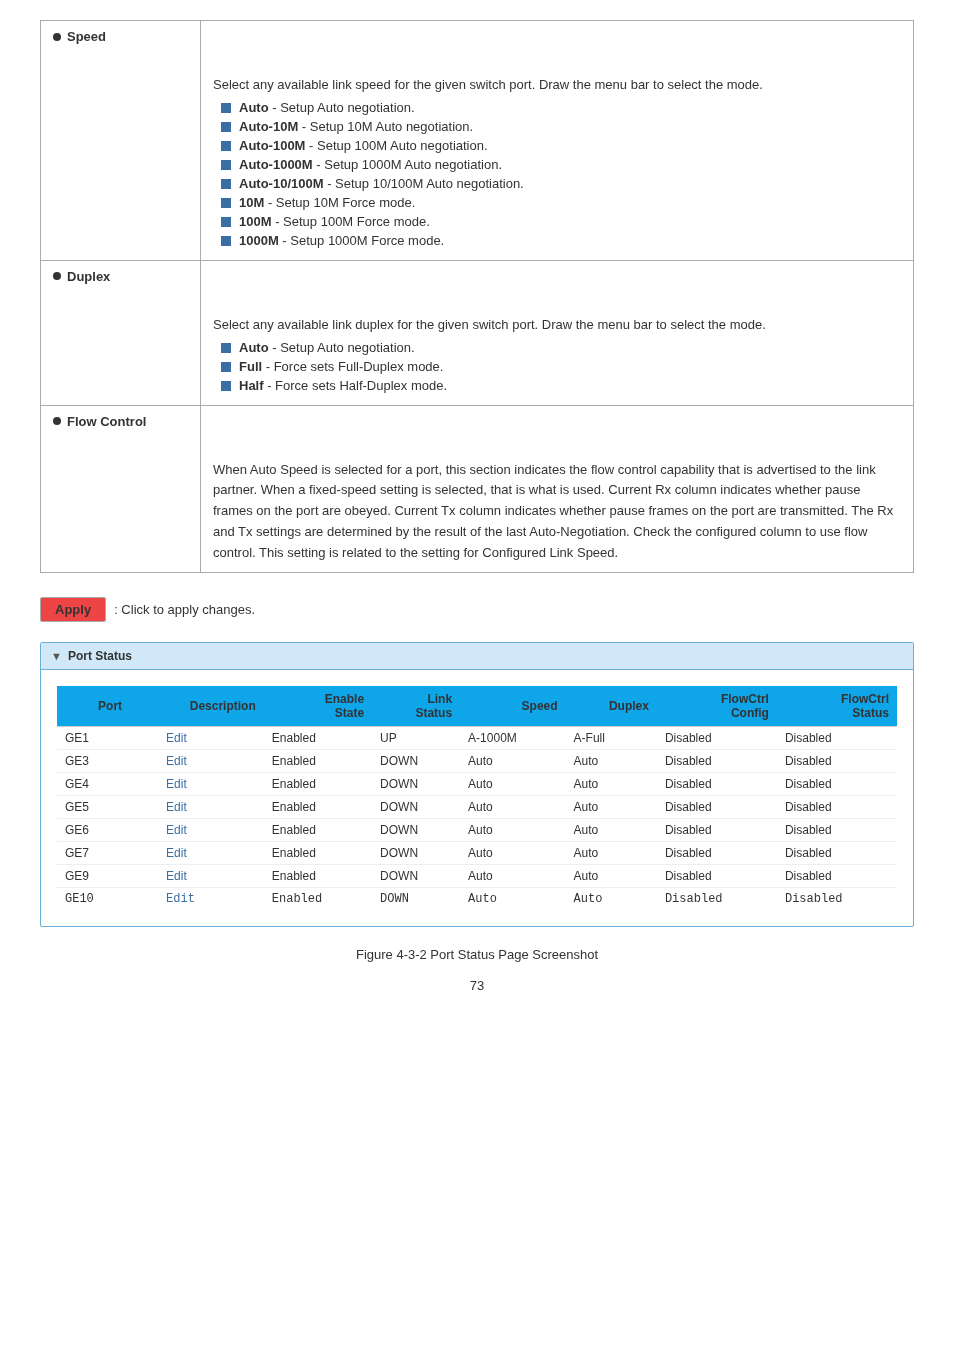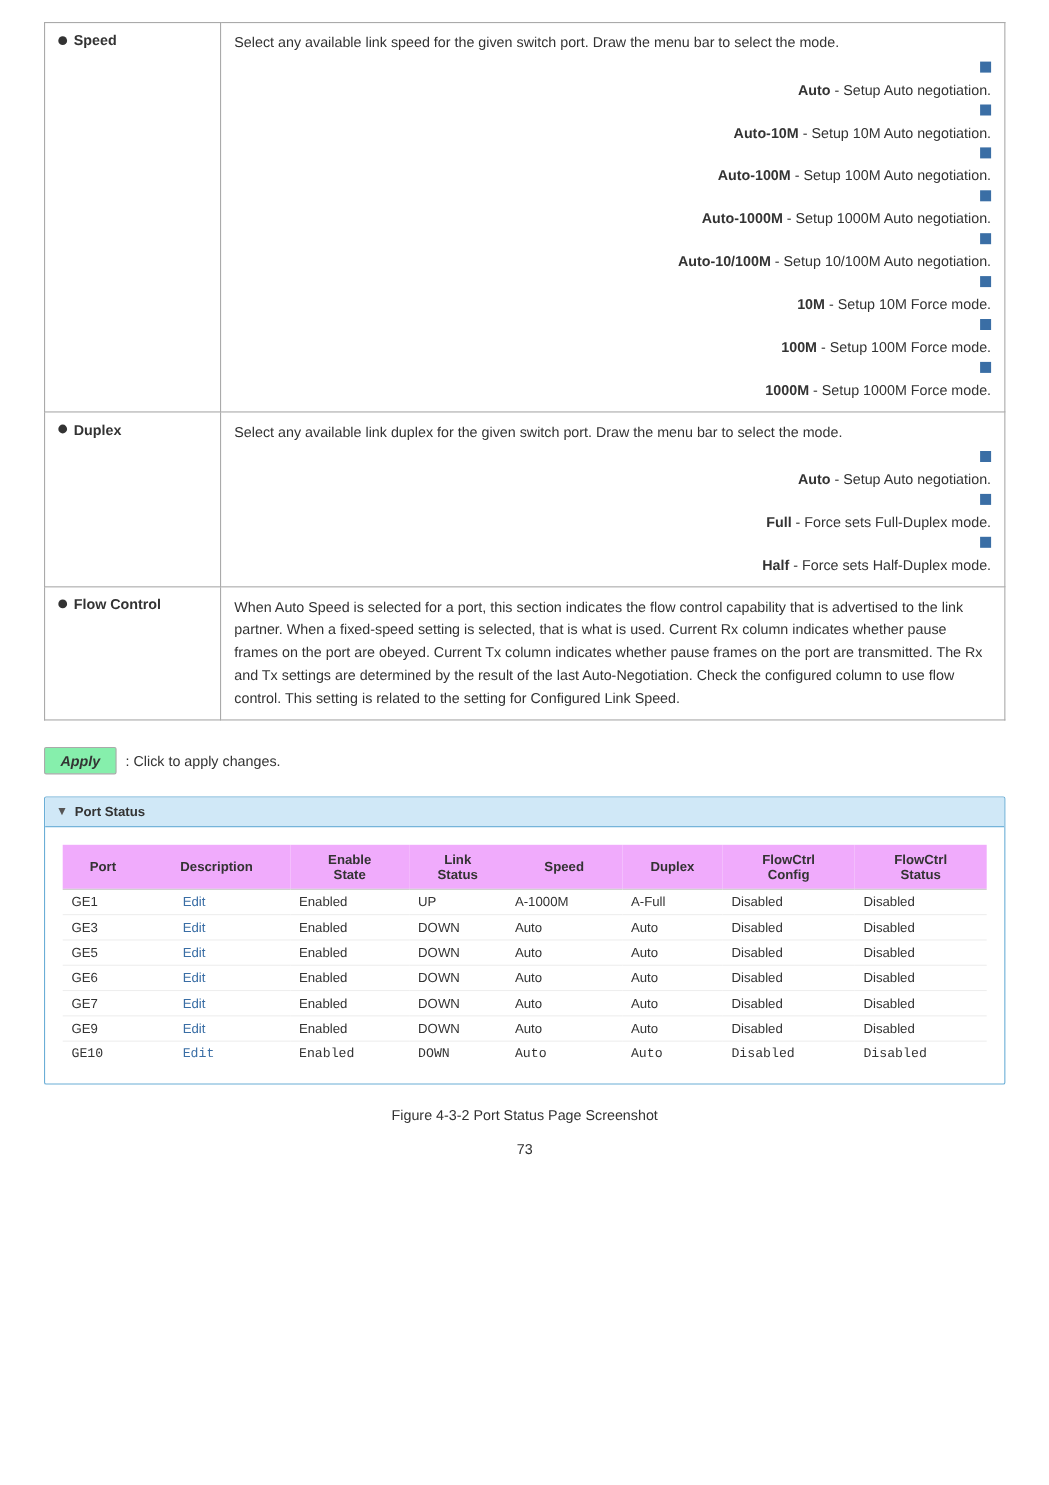--- a/index.html
+++ b/index.html
@@ -44,60 +44,59 @@
       display: inline-block;
       flex-shrink: 0;
     }
     .sub-list {
       margin-top: 4px;
       list-style: none;
       padding-left: 0;
     }
     .sub-list li {
       display: flex;
-      align-items: flex-end;
+      align-items: center;
       gap: 8px;
       margin: 4px 0;
       padding-left: 8px;
-      flex-direction: column;
     }
     .sq-bullet {
       width: 10px;
       height: 10px;
       background: #3a6ea5;
       display: inline-block;
       flex-shrink: 0;
       margin-top: 2px;
     }
     .sub-list li span b {
       font-weight: bold;
     }
     .desc-text {
       line-height: 1.6;
+      margin-top: 46px;
     }
 
     
     .buttons-section {
       margin-bottom: 20px;
     }
     .buttons-title {
       font-weight: bold;
       margin-bottom: 8px;
     }
     .apply-btn {
       display: inline-block;
-      background: #86efac;
+      background: #ef4444;
       border: 1px solid #aaa;
       padding: 4px 14px;
       font-size: 13px;
       font-weight: bold;
       cursor: pointer;
       color: #333;
       border-radius: 2px;
-      font-style: italic;
     }
     .apply-btn-row {
       display: flex;
       align-items: center;
       gap: 8px;
     }
 
     
     .port-status-container {
       border: 1px solid #6baed6;
@@ -120,27 +119,27 @@
       color: #555;
       font-size: 11px;
     }
     .port-table {
       width: 100%;
       border-collapse: collapse;
       margin: 8px 16px;
       width: calc(100% - 32px);
     }
     .port-table th {
-      text-align: center;
+      text-align: right;
       font-weight: bold;
       font-size: 12px;
       color: #333;
       border-bottom: 1px solid #ccc;
       padding: 6px 8px;
-      background: #f0abfc;
+      background: #0ea5e9;
     }
     .port-table td {
       padding: 4px 8px;
       font-size: 12px;
       color: #333;
       border-bottom: 1px solid #eee;
     }
     .port-table tr:last-child td {
       border-bottom: none;
       font-family: Liberation Mono, monospace;
@@ -300,20 +299,30 @@
             <td>GE3</td>
             <td><a href="#" class="edit-link">Edit</a></td>
             <td>Enabled</td>
             <td>DOWN</td>
             <td>Auto</td>
             <td>Auto</td>
             <td>Disabled</td>
             <td>Disabled</td>
           </tr>
           <tr>
+            <td>GE4</td>
+            <td><a href="#" class="edit-link">Edit</a></td>
+            <td>Enabled</td>
+            <td>DOWN</td>
+            <td>Auto</td>
+            <td>Auto</td>
+            <td>Disabled</td>
+            <td>Disabled</td>
+          </tr>
+          <tr>
             <td>GE5</td>
             <td><a href="#" class="edit-link">Edit</a></td>
             <td>Enabled</td>
             <td>DOWN</td>
             <td>Auto</td>
             <td>Auto</td>
             <td>Disabled</td>
             <td>Disabled</td>
           </tr>
           <tr>

